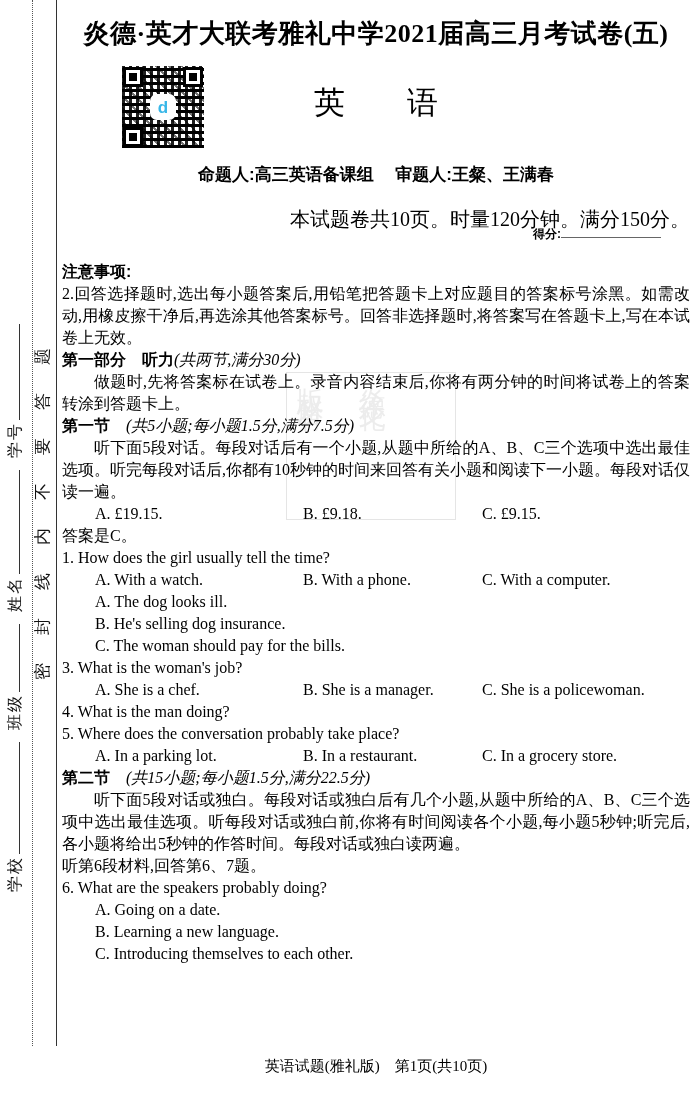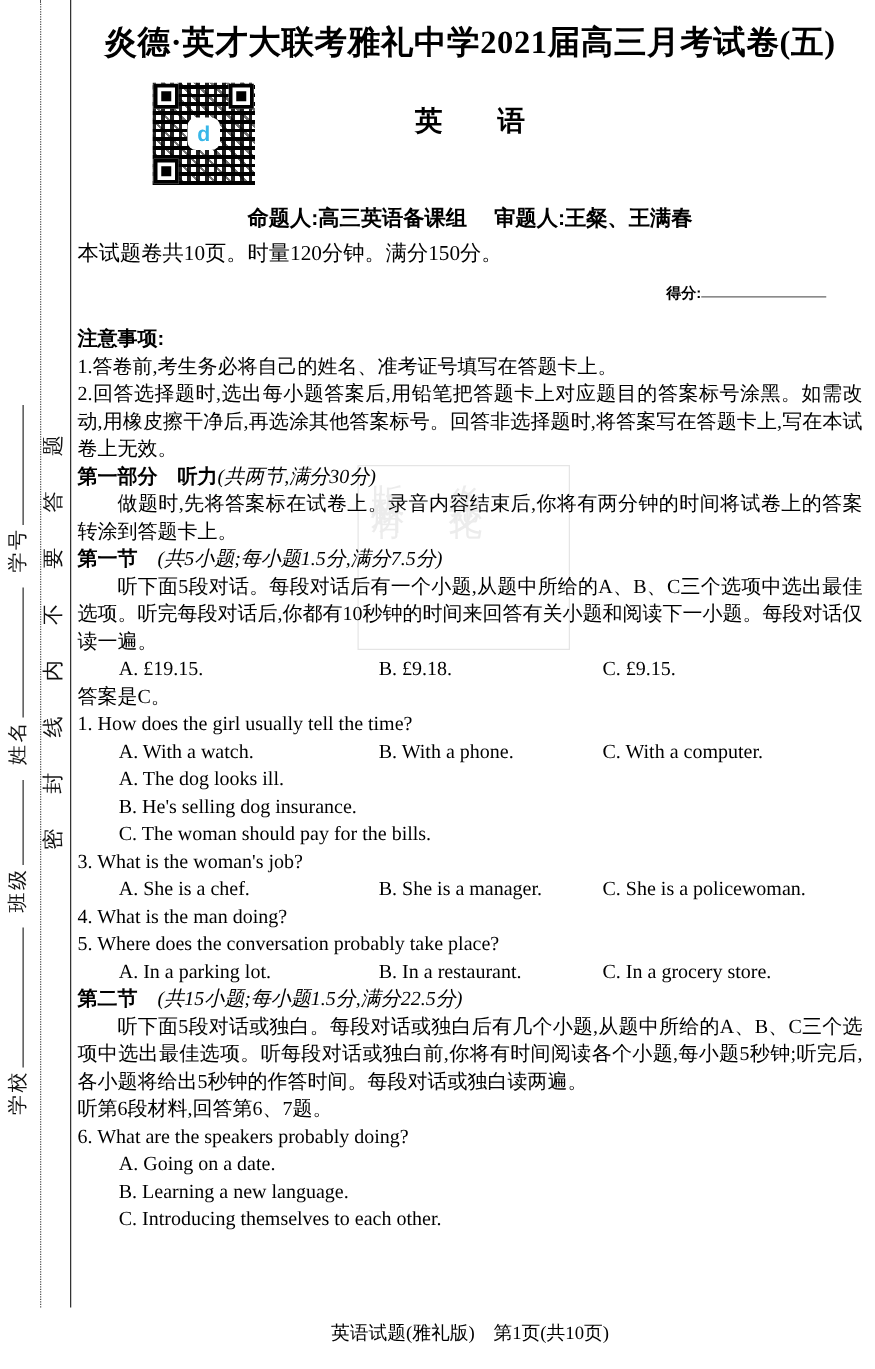--- a/index.html
+++ b/index.html
@@ -44,25 +44,25 @@
       repeating-linear-gradient(0deg, #000 0 3px, #fff 3px 7px);
     outline:2px solid #fff; }
   .qr .f { position:absolute; width:20px; height:20px; border:3px solid #000; background:#fff; }
   .qr .f::after { content:""; position:absolute; inset:3px; background:#000; }
   .qr .f.tl{left:1px;top:1px;} .qr .f.tr{right:1px;top:1px;} .qr .f.bl{left:1px;bottom:1px;}
   .qr .logo { position:absolute; left:28px; top:28px; width:26px; height:26px;
     background:#fff; border-radius:7px; display:flex; align-items:center; justify-content:center; }
   .qr .logo b { font-family:"Liberation Sans", sans-serif; font-size:17px; font-weight:bold;
     color:#38b7e8; line-height:1; }
   .subject { position:absolute; left:62px; top:82px; width:628px; text-align:center;
-    font-size:22px; font-weight:700; }
+    font-size:31px; font-weight:400; }
   .setters { position:absolute; left:62px; top:163px; width:628px; text-align:center;
     font-size:17px; font-weight:bold; font-family:"Liberation Sans", sans-serif; }
-  .paper-info { position:absolute; left:62px; top:191px; width:628px; text-align:left;
-    font-size:17px; }
+  .paper-info { position:absolute; left:62px; top:206px; width:628px; text-align:right;
+    font-size:20px; }
   .score { position:absolute; left:533px; top:224px; font-size:12px; font-weight:bold;
     font-family:"Liberation Sans", sans-serif; }
   .score .line { display:inline-block; width:100px; border-bottom:1px solid #666;
     height:14px; vertical-align:baseline; }
   
   .doc { position:absolute; left:62px; top:261px; width:628px;
     font-size:16px; line-height:22px; text-align:justify; }
   .doc .hei { font-family:"Liberation Sans", sans-serif; font-weight:bold; }
   .doc .kai { font-style:italic; }
   .doc .indent { text-indent:32px;font-family:Liberation Serif, serif; }
@@ -103,21 +103,20 @@
 </div>
 <div class="subject">英　　语</div>
 <div class="setters">命题人:高三英语备课组　 审题人:王粲、王满春</div>
 <div class="paper-info">本试题卷共10页。时量120分钟。满分150分。</div>
 <div class="score">
   <span>得分:</span><span class="line"></span>
 </div>
 
 <div class="doc">
   <div class="hei">注意事项:</div>
-  <div>1.答卷前,考生务必将自己的姓名、准考证号填写在答题卡上。</div>
   <div>2.回答选择题时,选出每小题答案后,用铅笔把答题卡上对应题目的答案标号涂黑。如需改动,用橡皮擦干净后,再选涂其他答案标号。回答非选择题时,将答案写在答题卡上,写在本试卷上无效。</div>
 
   <div>
     <span class="hei">第一部分</span><span>　</span><span class="hei">听力</span><span class="kai">(共两节,满分30分)</span>
   </div>
   <div class="indent">做题时,先将答案标在试卷上。录音内容结束后,你将有两分钟的时间将试卷上的答案转涂到答题卡上。</div>
 
   <div>
     <span class="hei">第一节</span><span>　</span><span class="kai">(共5小题;每小题1.5分,满分7.5分)</span>
   </div>

